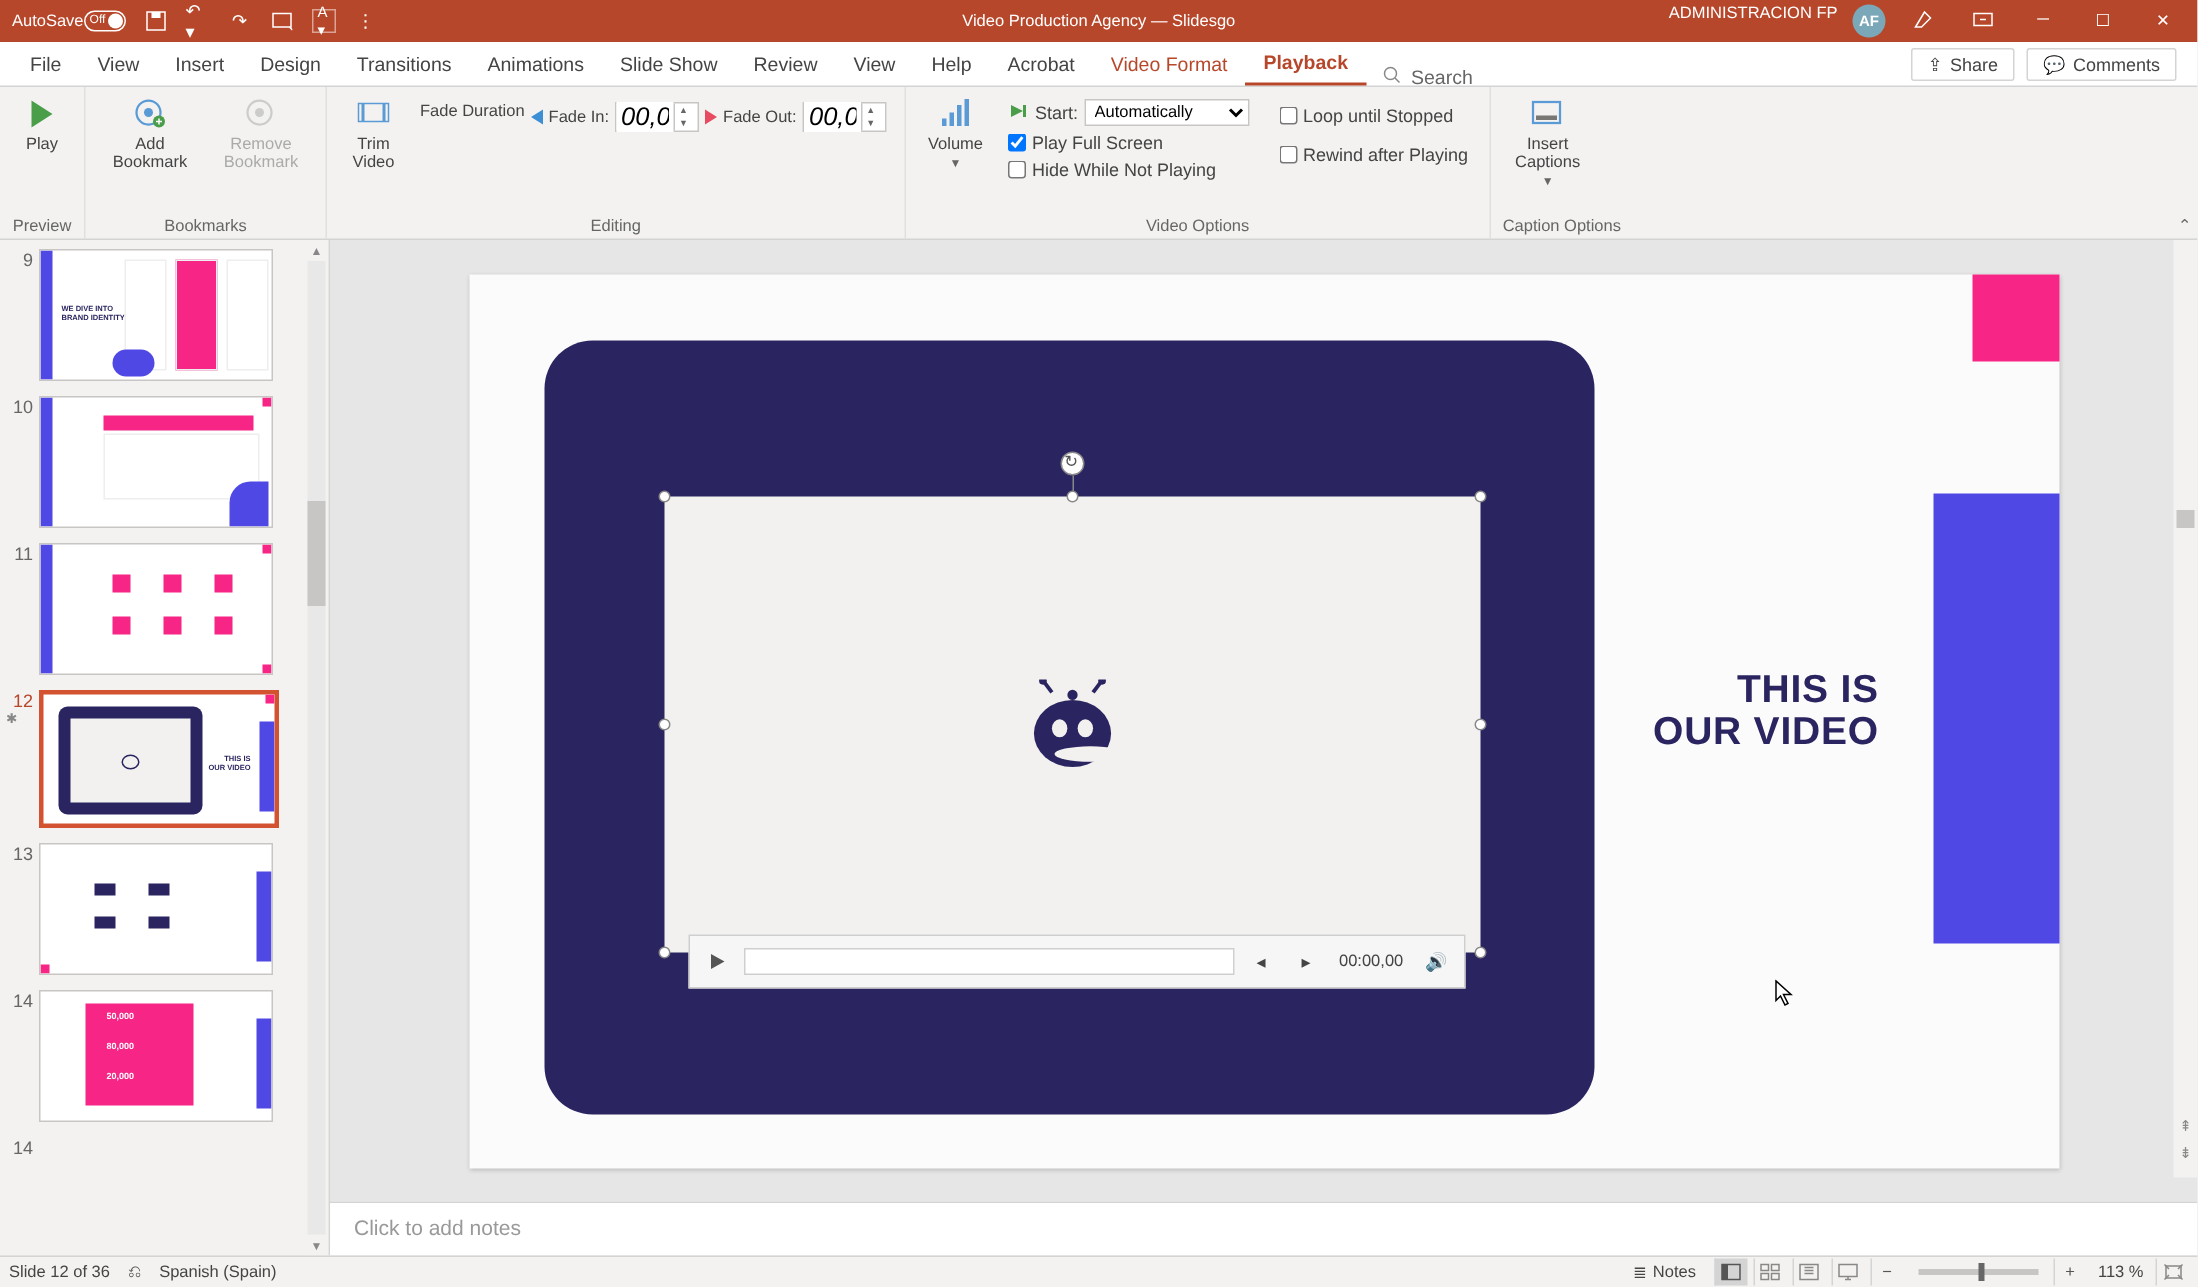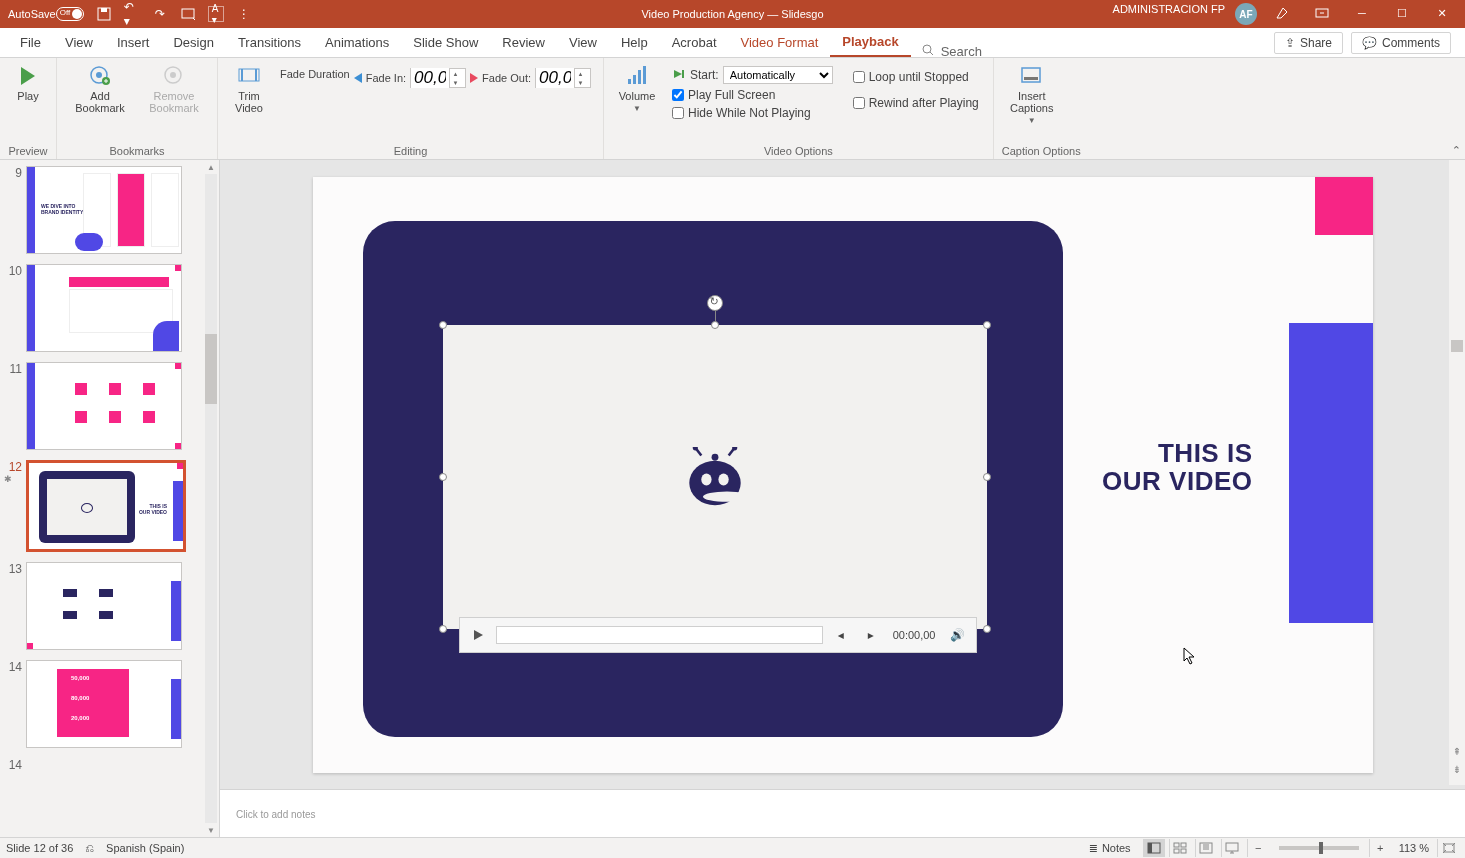--- a/index.html
+++ b/index.html
@@ -96,21 +96,21 @@
     
     .vid-controls { position: absolute; left: 16px; right: 10px; bottom: -24px; height: 36px; background: #f6f6f6; border: 1px solid #cfcfcf; display: flex; align-items: center; padding: 0 6px; gap: 6px; }
     .vc-btn { width: 24px; height: 24px; display: flex; align-items: center; justify-content: center; border: 1px solid transparent; cursor: pointer; font-size: 12px; color: #444; }
     .vc-progress { flex: 1; height: 18px; border: 1px solid #cfcfcf; background: #fff; }
     .vc-time { font-size: 11px; color: #444; padding: 0 4px; }
 
     
     .mouse-cursor { position: absolute; width: 14px; height: 18px; pointer-events: none; }
 
     
-    .notes-pane { height: 48px; background: #fff; border-top: 1px solid #d4d4d4; padding: 19px 16px; font-size: 10px; color: #999; }
+    .notes-pane { height: 36px; background: #fff; border-top: 1px solid #d4d4d4; padding: 8px 16px; font-size: 14px; color: #999; }
 
     
     .status-bar { position: absolute; bottom: 0; left: 0; right: 0; height: 21px; background: #f3f2f1; border-top: 1px solid #d4d4d4; display: flex; align-items: center; font-size: 11px; color: #444; padding: 0 6px; }
     .status-left { display: flex; align-items: center; gap: 12px; }
     .status-right { margin-left: auto; display: flex; align-items: center; gap: 4px; }
     .sb-icon { width: 22px; height: 18px; display: flex; align-items: center; justify-content: center; border-left: 1px solid #d4d4d4; cursor: pointer; font-size: 11px; color: #555; }
     .sb-icon.active { background: #d4d4d4; }
     .zoom-slider { width: 80px; height: 4px; background: #c8c6c4; position: relative; margin: 0 6px; }
     .zoom-slider .zt { position: absolute; left: 50%; top: -4px; width: 4px; height: 12px; background: #666; }
 

